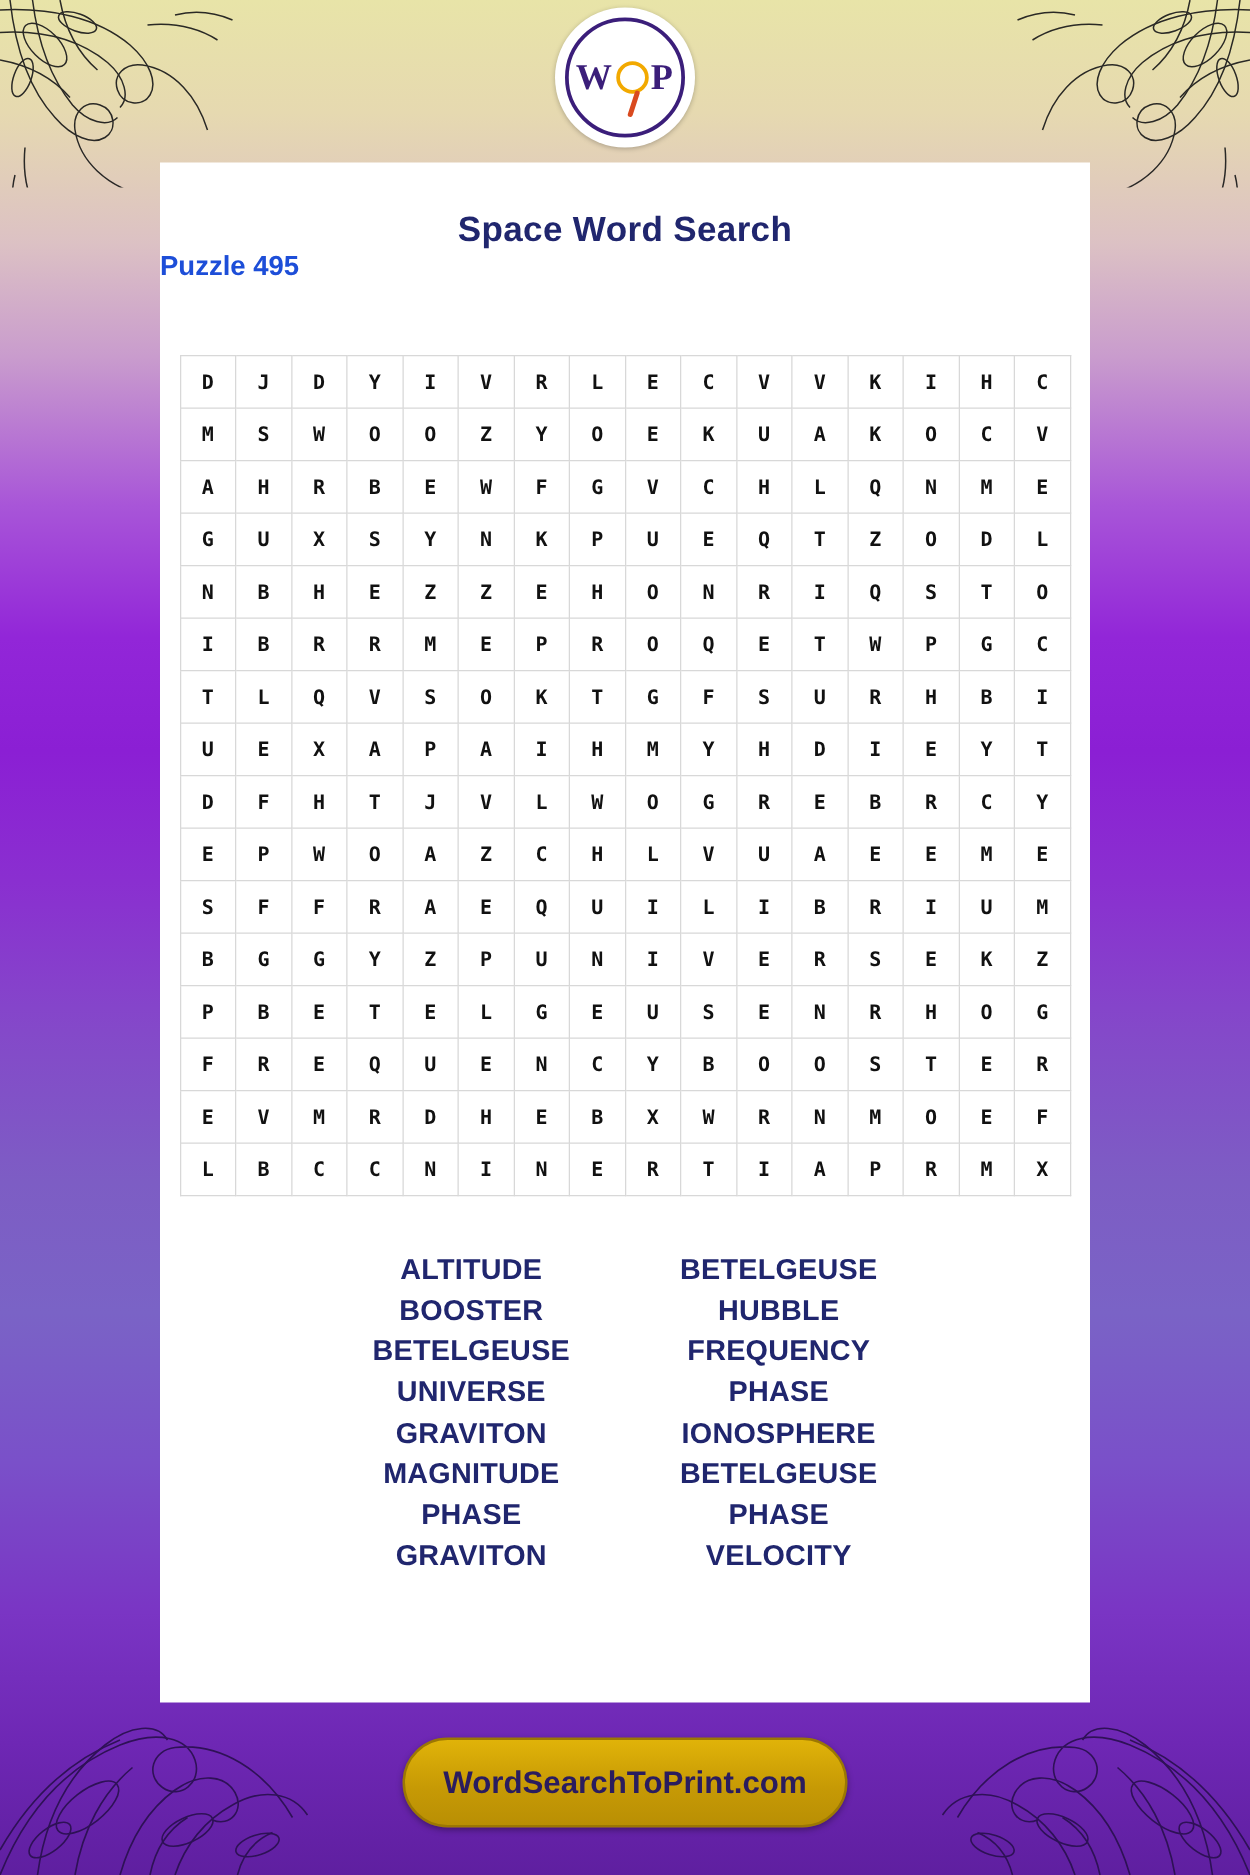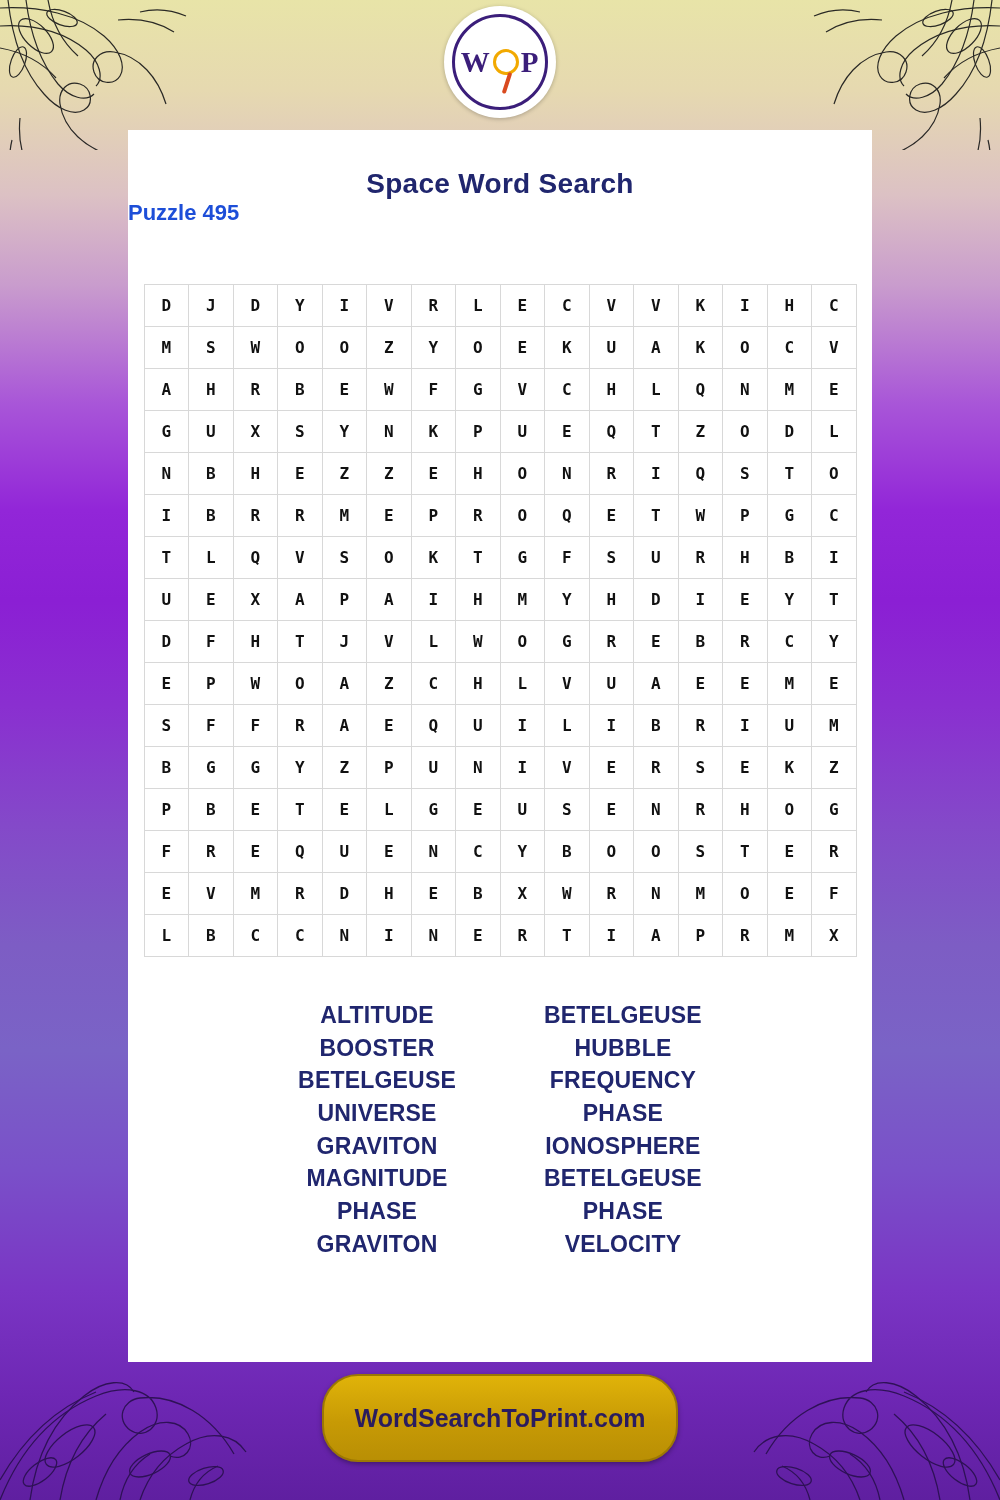--- a/index.html
+++ b/index.html
@@ -159,21 +159,21 @@
     letter-spacing: 0.2px;
   }
 
   
   .footer-btn {
     position: absolute;
     left: 50%;
     transform: translateX(-50%);
     bottom: 38px;
     width: 356px;
-    height: 88px;
+    height: 72px;
     border-radius: 36px;
     background: linear-gradient(to bottom, #e0b309 0%, #c79a05 55%, #b98f04 100%);
     border: 2px solid #9b7703;
     box-shadow: 0 2px 5px rgba(0,0,0,0.35);
     display: flex;
     align-items: center;
     justify-content: center;
     z-index: 6;
   }
   .footer-btn span {

